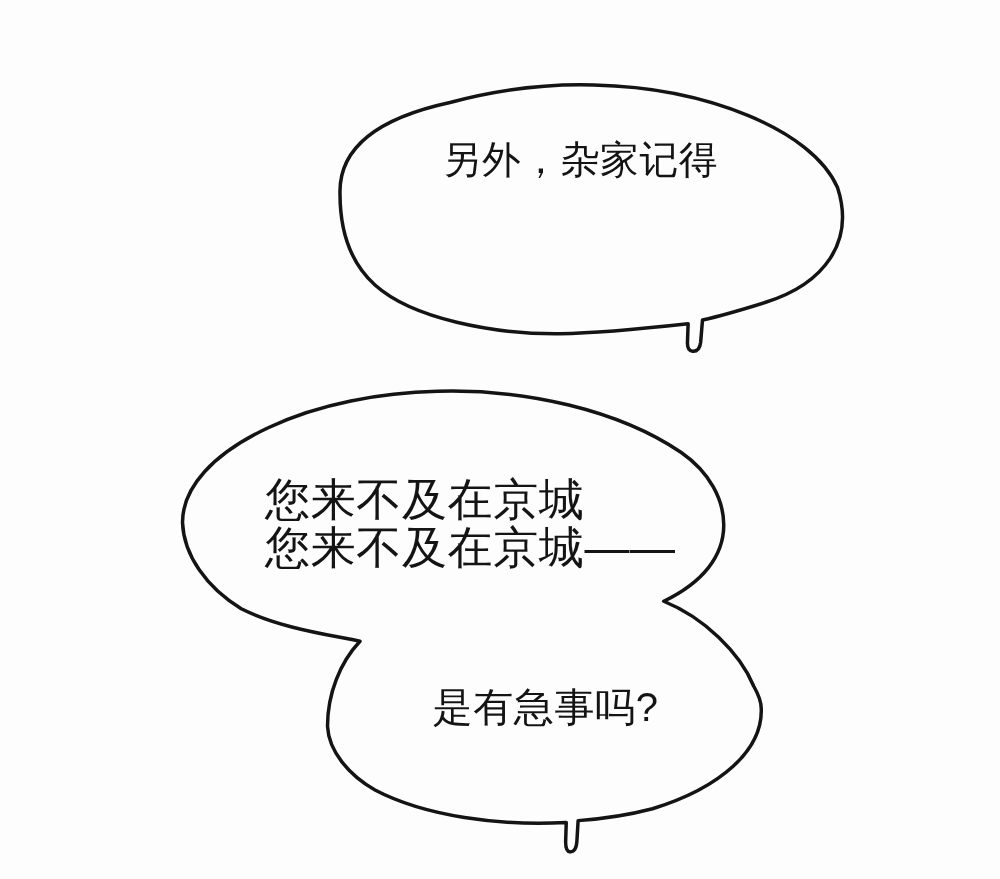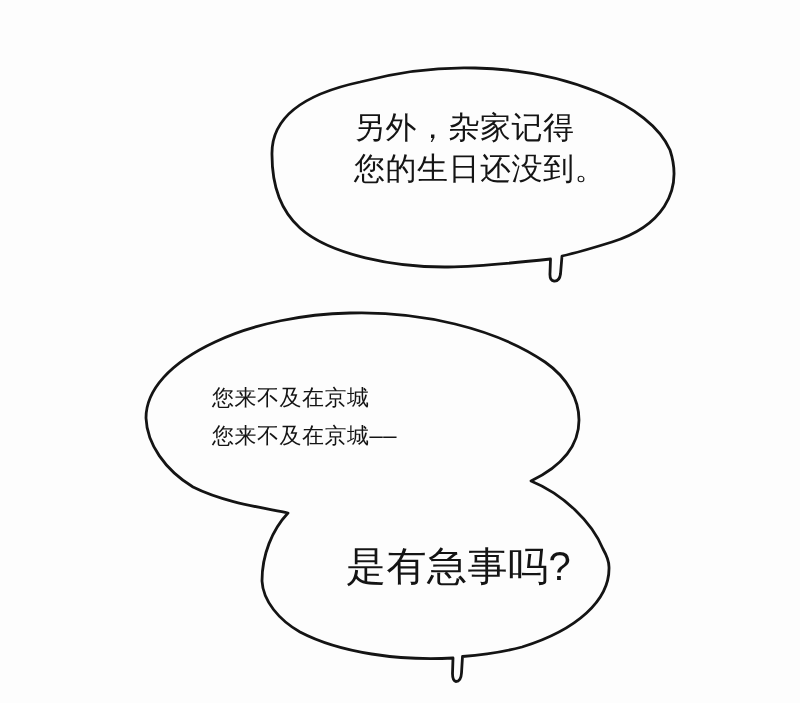--- a/index.html
+++ b/index.html
@@ -36,28 +36,27 @@
   }
   .speech-text.b1 {
     left: 354px;
     top: 107px;
     font-size: 31px;
     line-height: 41px;
   }
   .speech-text.b2u {
     left: 212px;
     top: 381px;
-    font-size: 22px;
+    font-size: 36px;
     line-height: 38px;
-    font-family: Liberation Mono, monospace;
   }
   .speech-text.b2l {
     left: 346px;
     top: 546px;
-    font-size: 40px;
+    font-size: 32px;
     line-height: 40px;
   }
 </style>
 </head>
 <body>
 
 <div class="panel">
 
   <svg class="bubbles-svg" viewBox="0 0 800 703" xmlns="http://www.w3.org/2000/svg">
 
@@ -93,21 +92,20 @@
              C 262 555, 272 530, 288 513
              C 265 508, 225 503, 193 487
              C 165 470, 147 444, 146 418
              C 146 390, 170 363, 215 342
              C 255 323, 305 314, 350 313
              Z" stroke="#141414"></path>
   </svg>
 
   <div class="speech-text b1">
     <div>另外，杂家记得</div>
-    <div>您的生日还没到。</div>
   </div>
 
   <div class="speech-text b2u">
     <div>您来不及在京城</div>
     <div>您来不及在京城——</div>
   </div>
 
   <div class="speech-text b2l">
     <div>是有急事吗?</div>
   </div>

